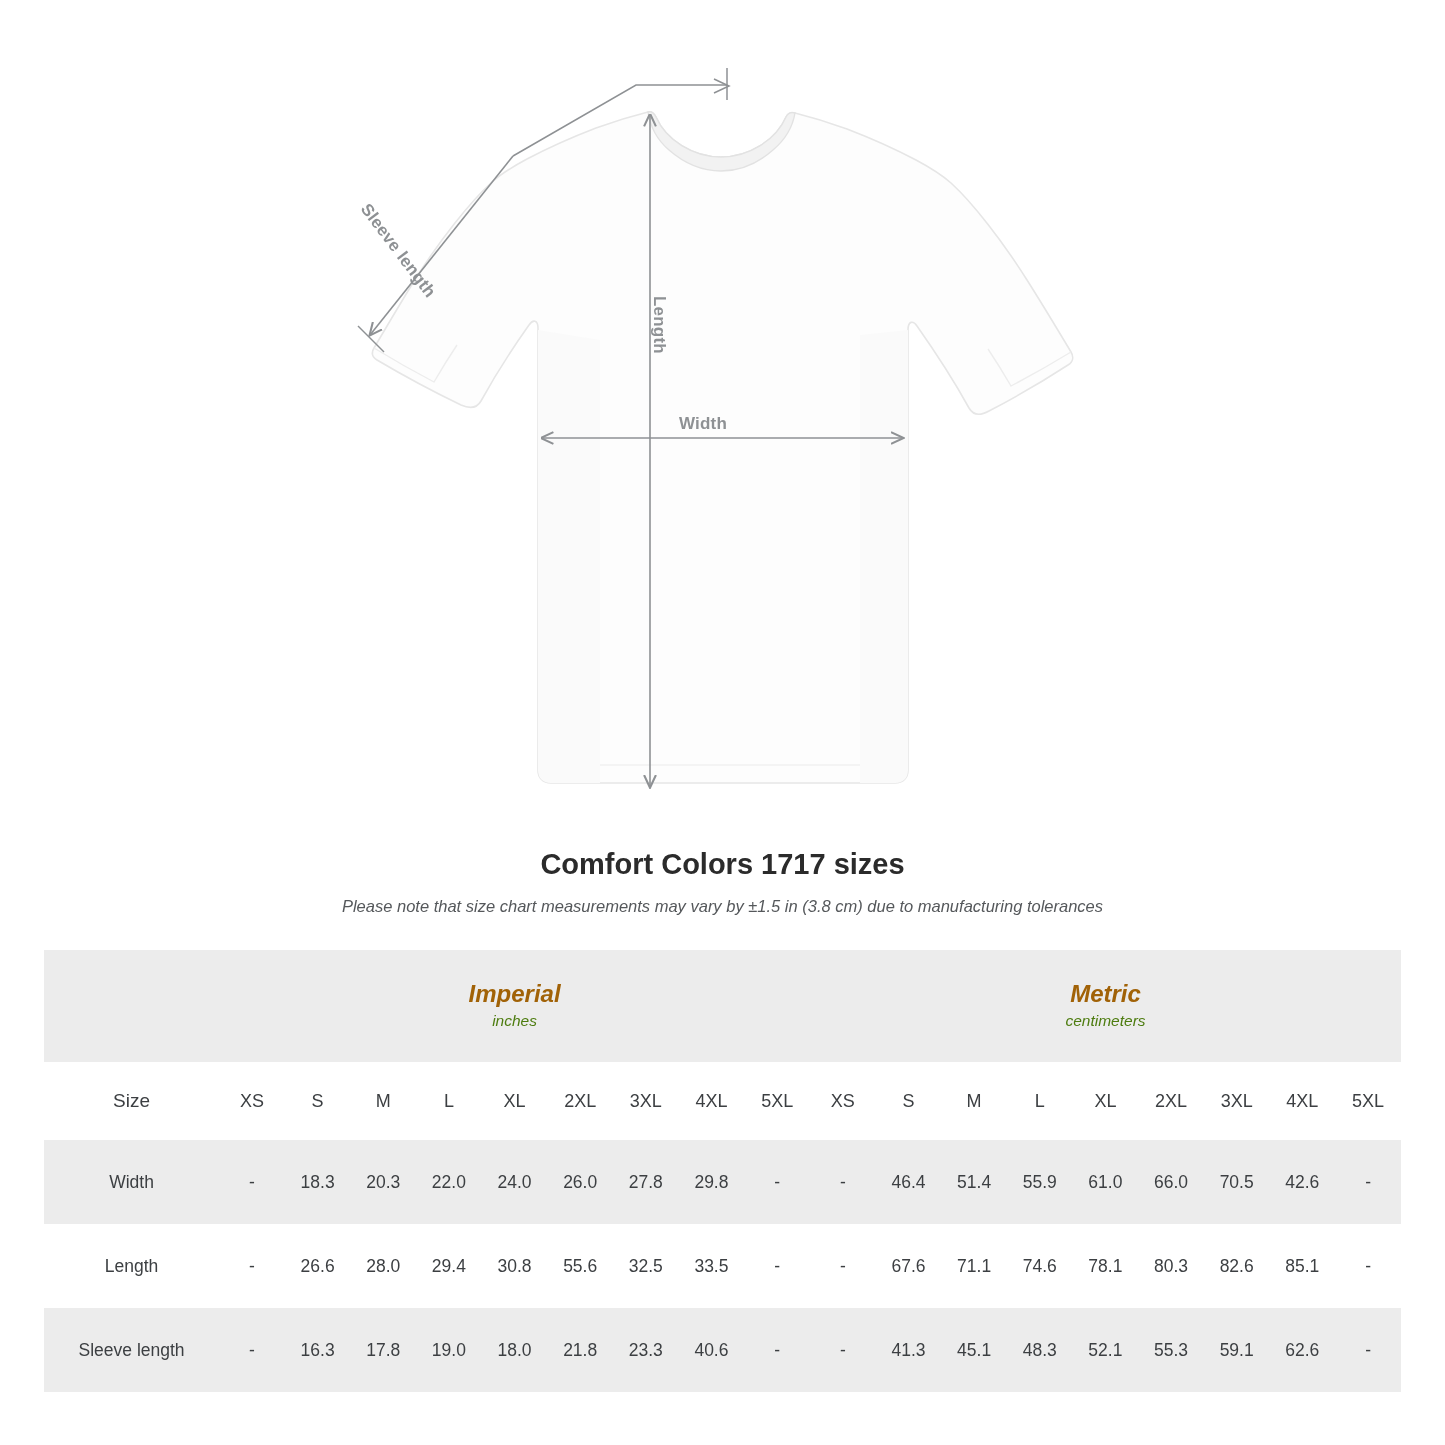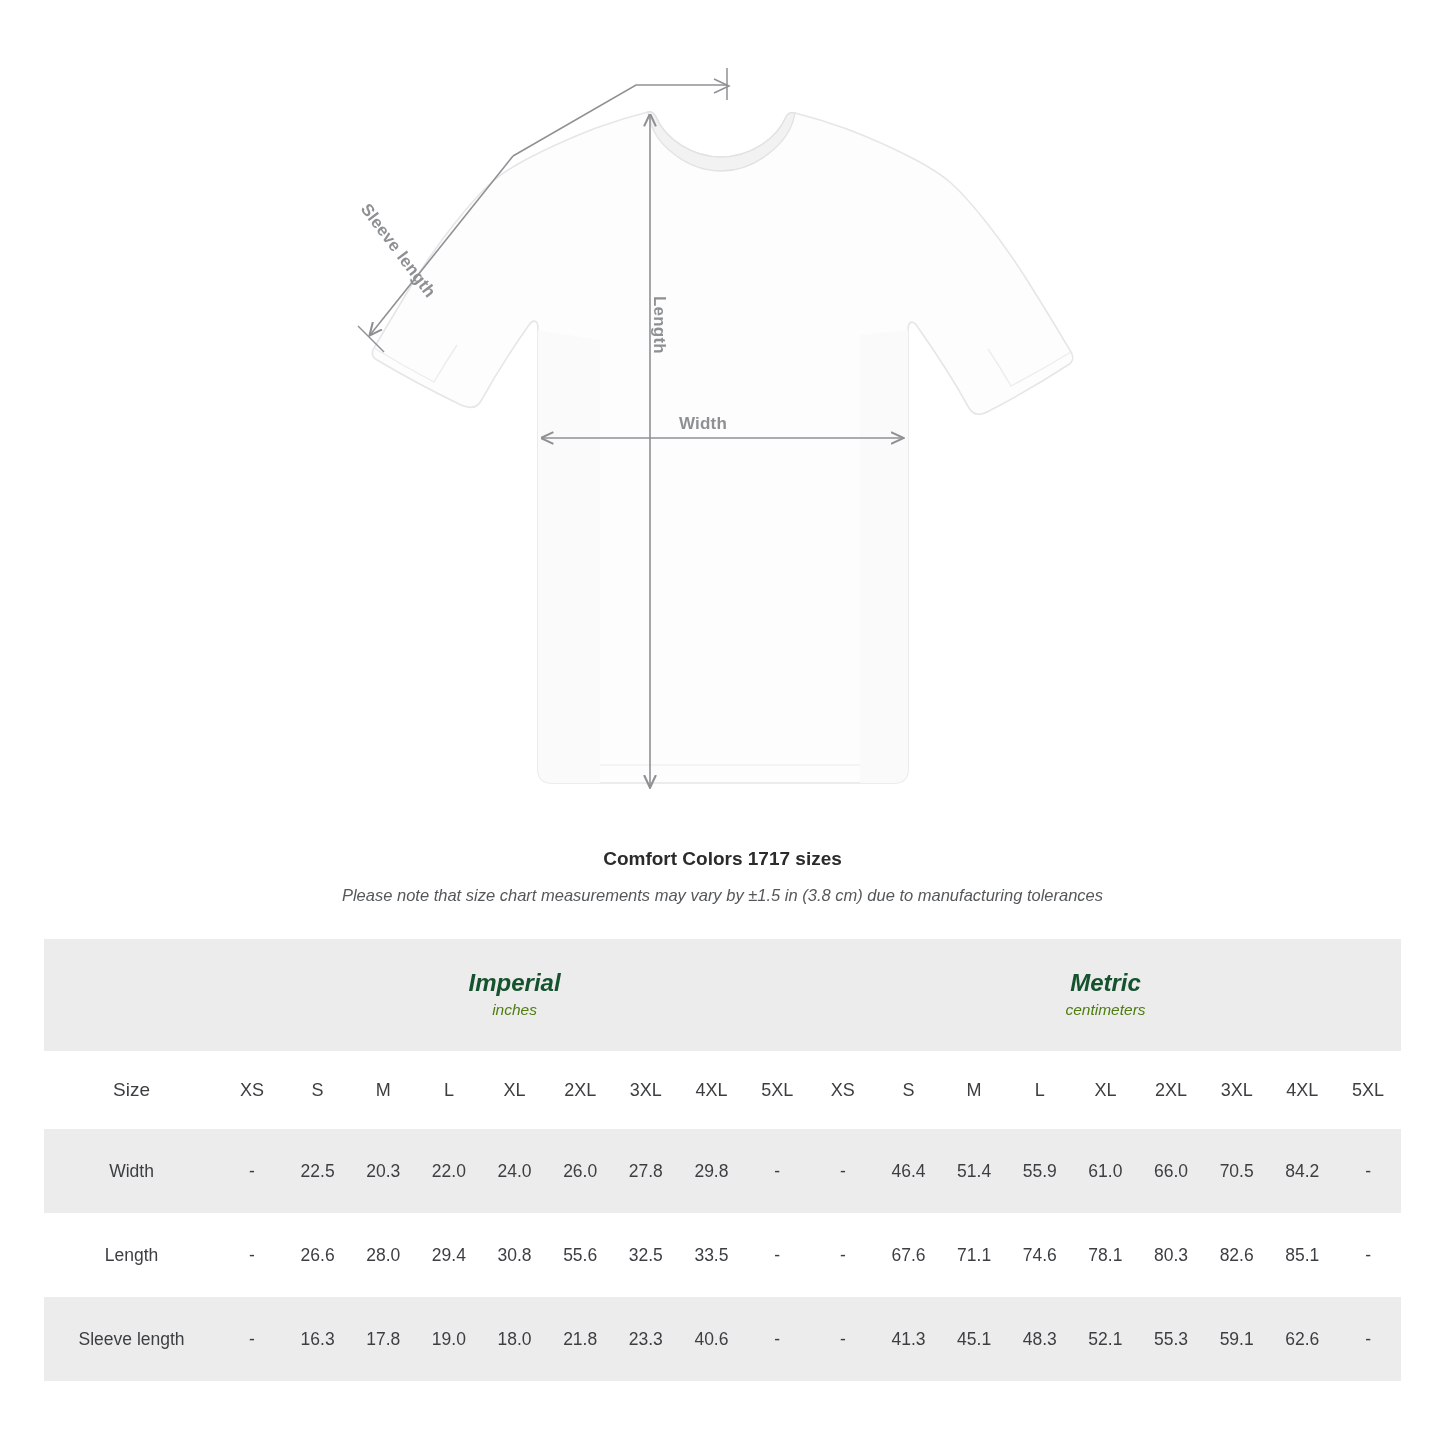--- a/index.html
+++ b/index.html
@@ -55,21 +55,21 @@
     transform-origin: left top;
     white-space: nowrap;
   }
 
   
   .title-block {
     text-align: center;
     margin-top: 18px;
   }
   .chart-title {
-    font-size: 19px;
+    font-size: 29px;
     font-weight: bold;
     color: #2b2b2b;
     margin: 0 0 16px 0;
   }
   .chart-note {
     font-size: 16.5px;
     font-style: italic;
     color: #55585b;
     margin: 8px;
   }
@@ -90,21 +90,21 @@
     font-weight: normal;
   }
   .unit-head td {
     height: 110px;
     background: #ececec;
   }
   .unit-name {
     font-size: 24px;
     font-style: italic;
     font-weight: bold;
-    color: #14532d;
+    color: #a16207;
     line-height: 1.25;
   }
   .unit-sub {
     font-size: 15.5px;
     font-style: italic;
     color: #4d7c0f;
     line-height: 1.6;
   }
   .head-row td {
     height: 76px;
@@ -279,36 +279,36 @@
           <td>XL</td>
           <td>2XL</td>
           <td>3XL</td>
           <td>4XL</td>
           <td>5XL</td>
         </tr>
 
         <tr class="data-row shaded">
           <td class="rowlabel">Width</td>
           <td>-</td>
-          <td>22.5</td>
+          <td>18.3</td>
           <td>20.3</td>
           <td>22.0</td>
           <td>24.0</td>
           <td>26.0</td>
           <td>27.8</td>
           <td>29.8</td>
           <td>-</td>
           <td>-</td>
           <td>46.4</td>
           <td>51.4</td>
           <td>55.9</td>
           <td>61.0</td>
           <td>66.0</td>
           <td>70.5</td>
-          <td>84.2</td>
+          <td>42.6</td>
           <td>-</td>
         </tr>
 
         <tr class="data-row plain">
           <td class="rowlabel">Length</td>
           <td>-</td>
           <td>26.6</td>
           <td>28.0</td>
           <td>29.4</td>
           <td>30.8</td>

